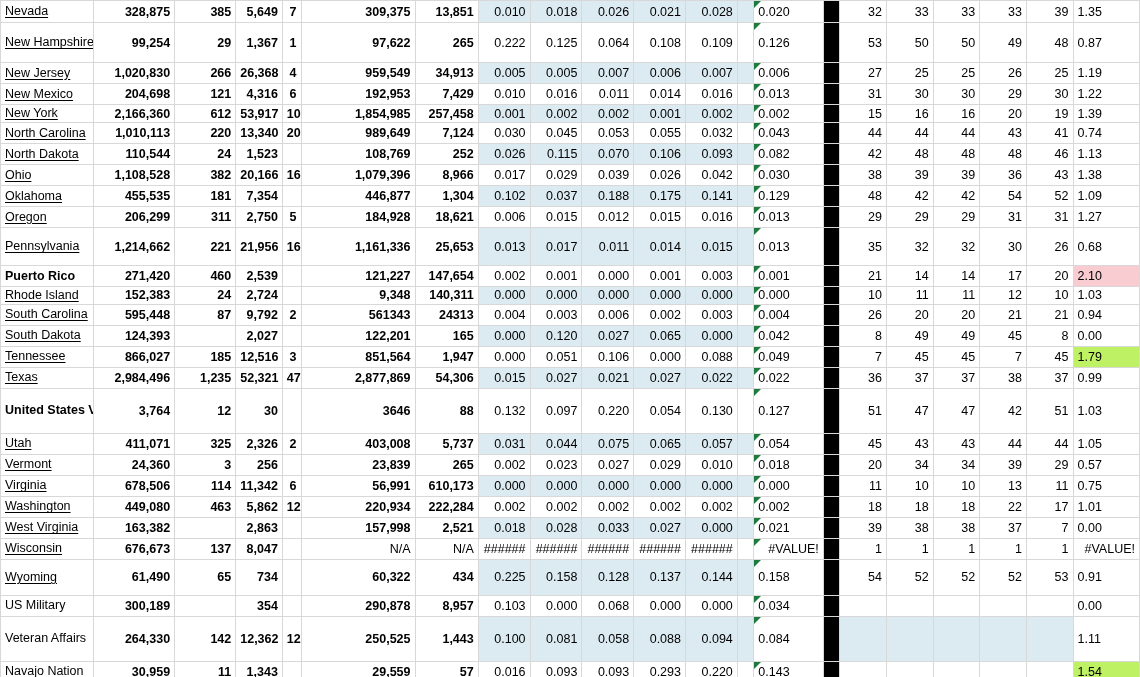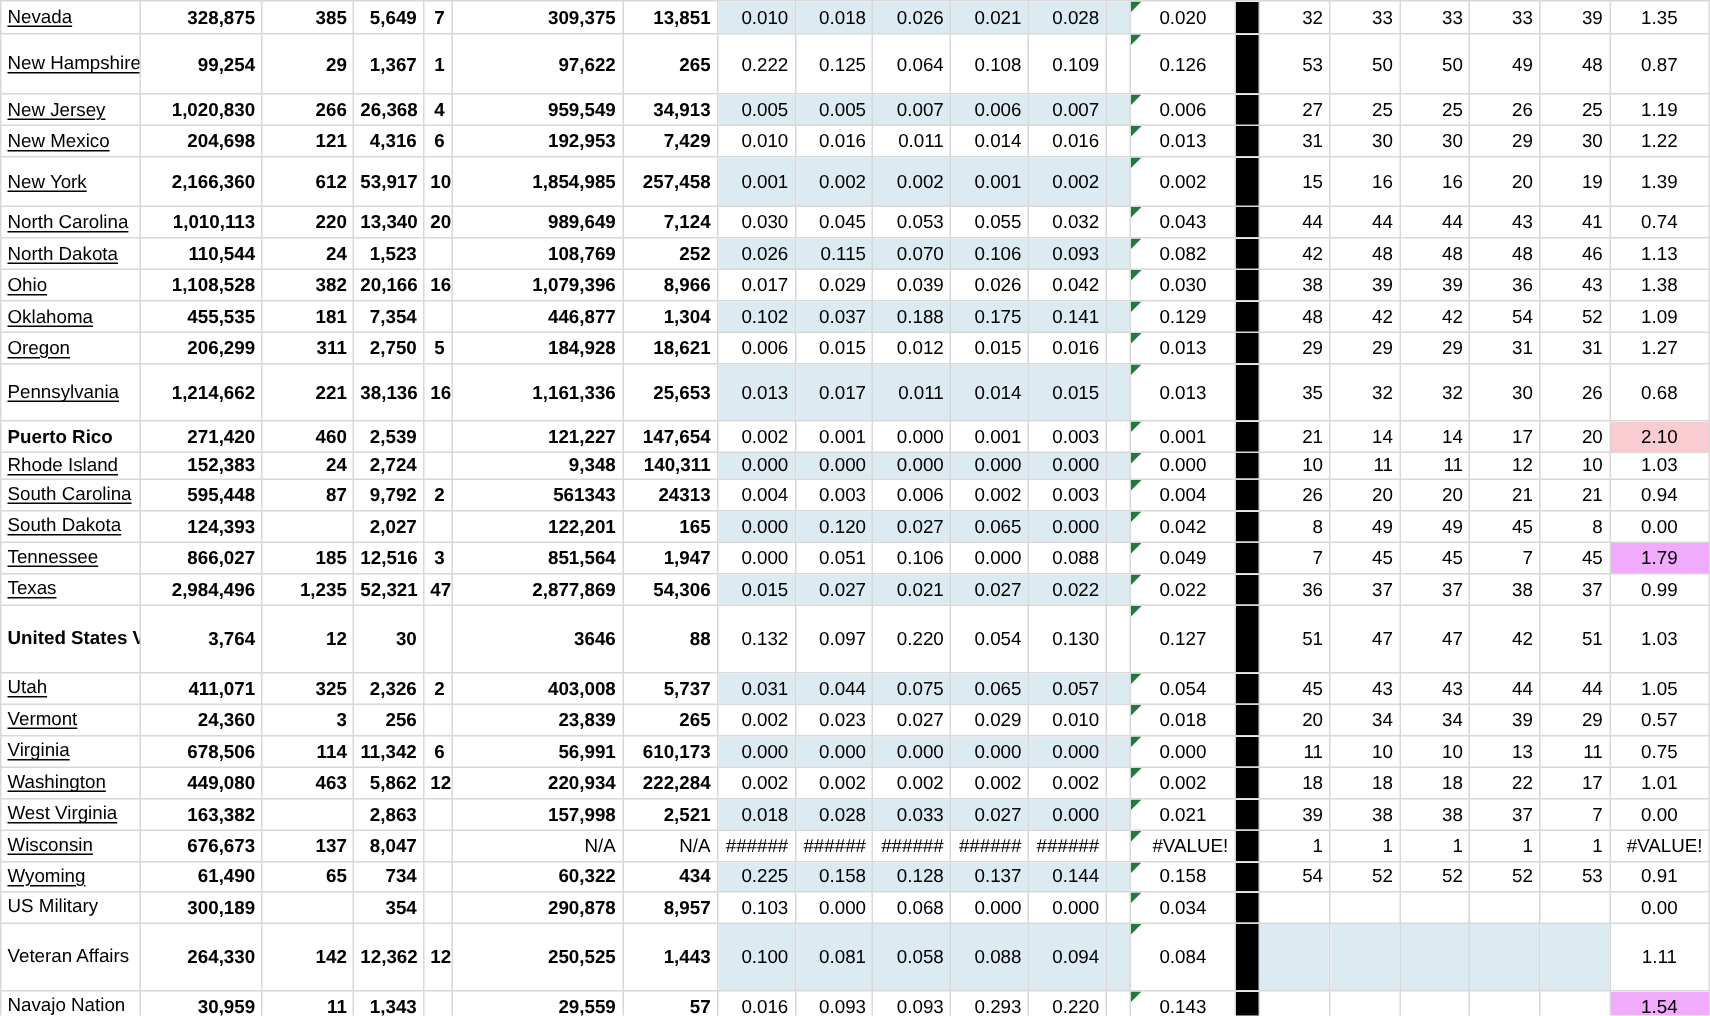--- a/index.html
+++ b/index.html
@@ -55,28 +55,28 @@
   }
   td.rate {
     text-align: right;
     font-weight: normal;
   }
   td.rank {
     text-align: right;
     font-weight: normal;
   }
   td.avg {
-    text-align: center;
+    text-align: left;
     font-weight: normal;
   }
   
   td.band { background-color: #dcebf2; }
   
   td.hl-pink   { background-color: #f9ccd2; }
-  td.hl-yellow { background-color: #f0abfc; }
+  td.hl-yellow { background-color: #bef264; }
   
   td.err { text-align: right; font-weight: normal; }
   td.errv { text-align: right; font-weight: normal; }
   
   td.avg { position: relative; }
   td.avg .tri {
     position: absolute;
     top: 0; left: 0;
     width: 0; height: 0;
     border-top: 7px solid #1f7a3d;
@@ -205,21 +205,21 @@
           <td class=""></td>
           <td class="avg">0.013<span class="tri"></span></td>
           <td class="sep"></td>
           <td class="rank">31</td>
           <td class="rank">30</td>
           <td class="rank">30</td>
           <td class="rank">29</td>
           <td class="rank">30</td>
           <td class="avg">1.22</td>
         </tr>
-        <tr style="height: 33px;">
+        <tr style="height: 18px;">
           <td class="name ul"><span class="lbl">New York</span></td>
           <td class="num">2,166,360</td>
           <td class="num">612</td>
           <td class="num">53,917</td>
           <td class="num">10</td>
           <td class="num">1,854,985</td>
           <td class="num">257,458</td>
           <td class="rate band">0.001</td>
           <td class="rate band">0.002</td>
           <td class="rate band">0.002</td>
@@ -347,21 +347,21 @@
           <td class="rank">29</td>
           <td class="rank">29</td>
           <td class="rank">31</td>
           <td class="rank">31</td>
           <td class="avg">1.27</td>
         </tr>
         <tr style="height: 38px;">
           <td class="name ul"><span class="lbl">Pennsylvania</span></td>
           <td class="num">1,214,662</td>
           <td class="num">221</td>
-          <td class="num">38,136</td>
+          <td class="num">21,956</td>
           <td class="num">16</td>
           <td class="num">1,161,336</td>
           <td class="num">25,653</td>
           <td class="rate band">0.013</td>
           <td class="rate band">0.017</td>
           <td class="rate band">0.011</td>
           <td class="rate band">0.014</td>
           <td class="rate band">0.015</td>
           <td class="band"></td>
           <td class="avg">0.013<span class="tri"></span></td>
@@ -665,21 +665,21 @@
           <td class=""></td>
           <td class="avg errv">#VALUE!<span class="tri"></span></td>
           <td class="sep"></td>
           <td class="rank">1</td>
           <td class="rank">1</td>
           <td class="rank">1</td>
           <td class="rank">1</td>
           <td class="rank">1</td>
           <td class="avg errv">#VALUE!</td>
         </tr>
-        <tr style="height: 20px;">
+        <tr style="height: 36px;">
           <td class="name ul"><span class="lbl">Wyoming</span></td>
           <td class="num">61,490</td>
           <td class="num">65</td>
           <td class="num">734</td>
           <td class="num"></td>
           <td class="num">60,322</td>
           <td class="num">434</td>
           <td class="rate band">0.225</td>
           <td class="rate band">0.158</td>
           <td class="rate band">0.128</td>

